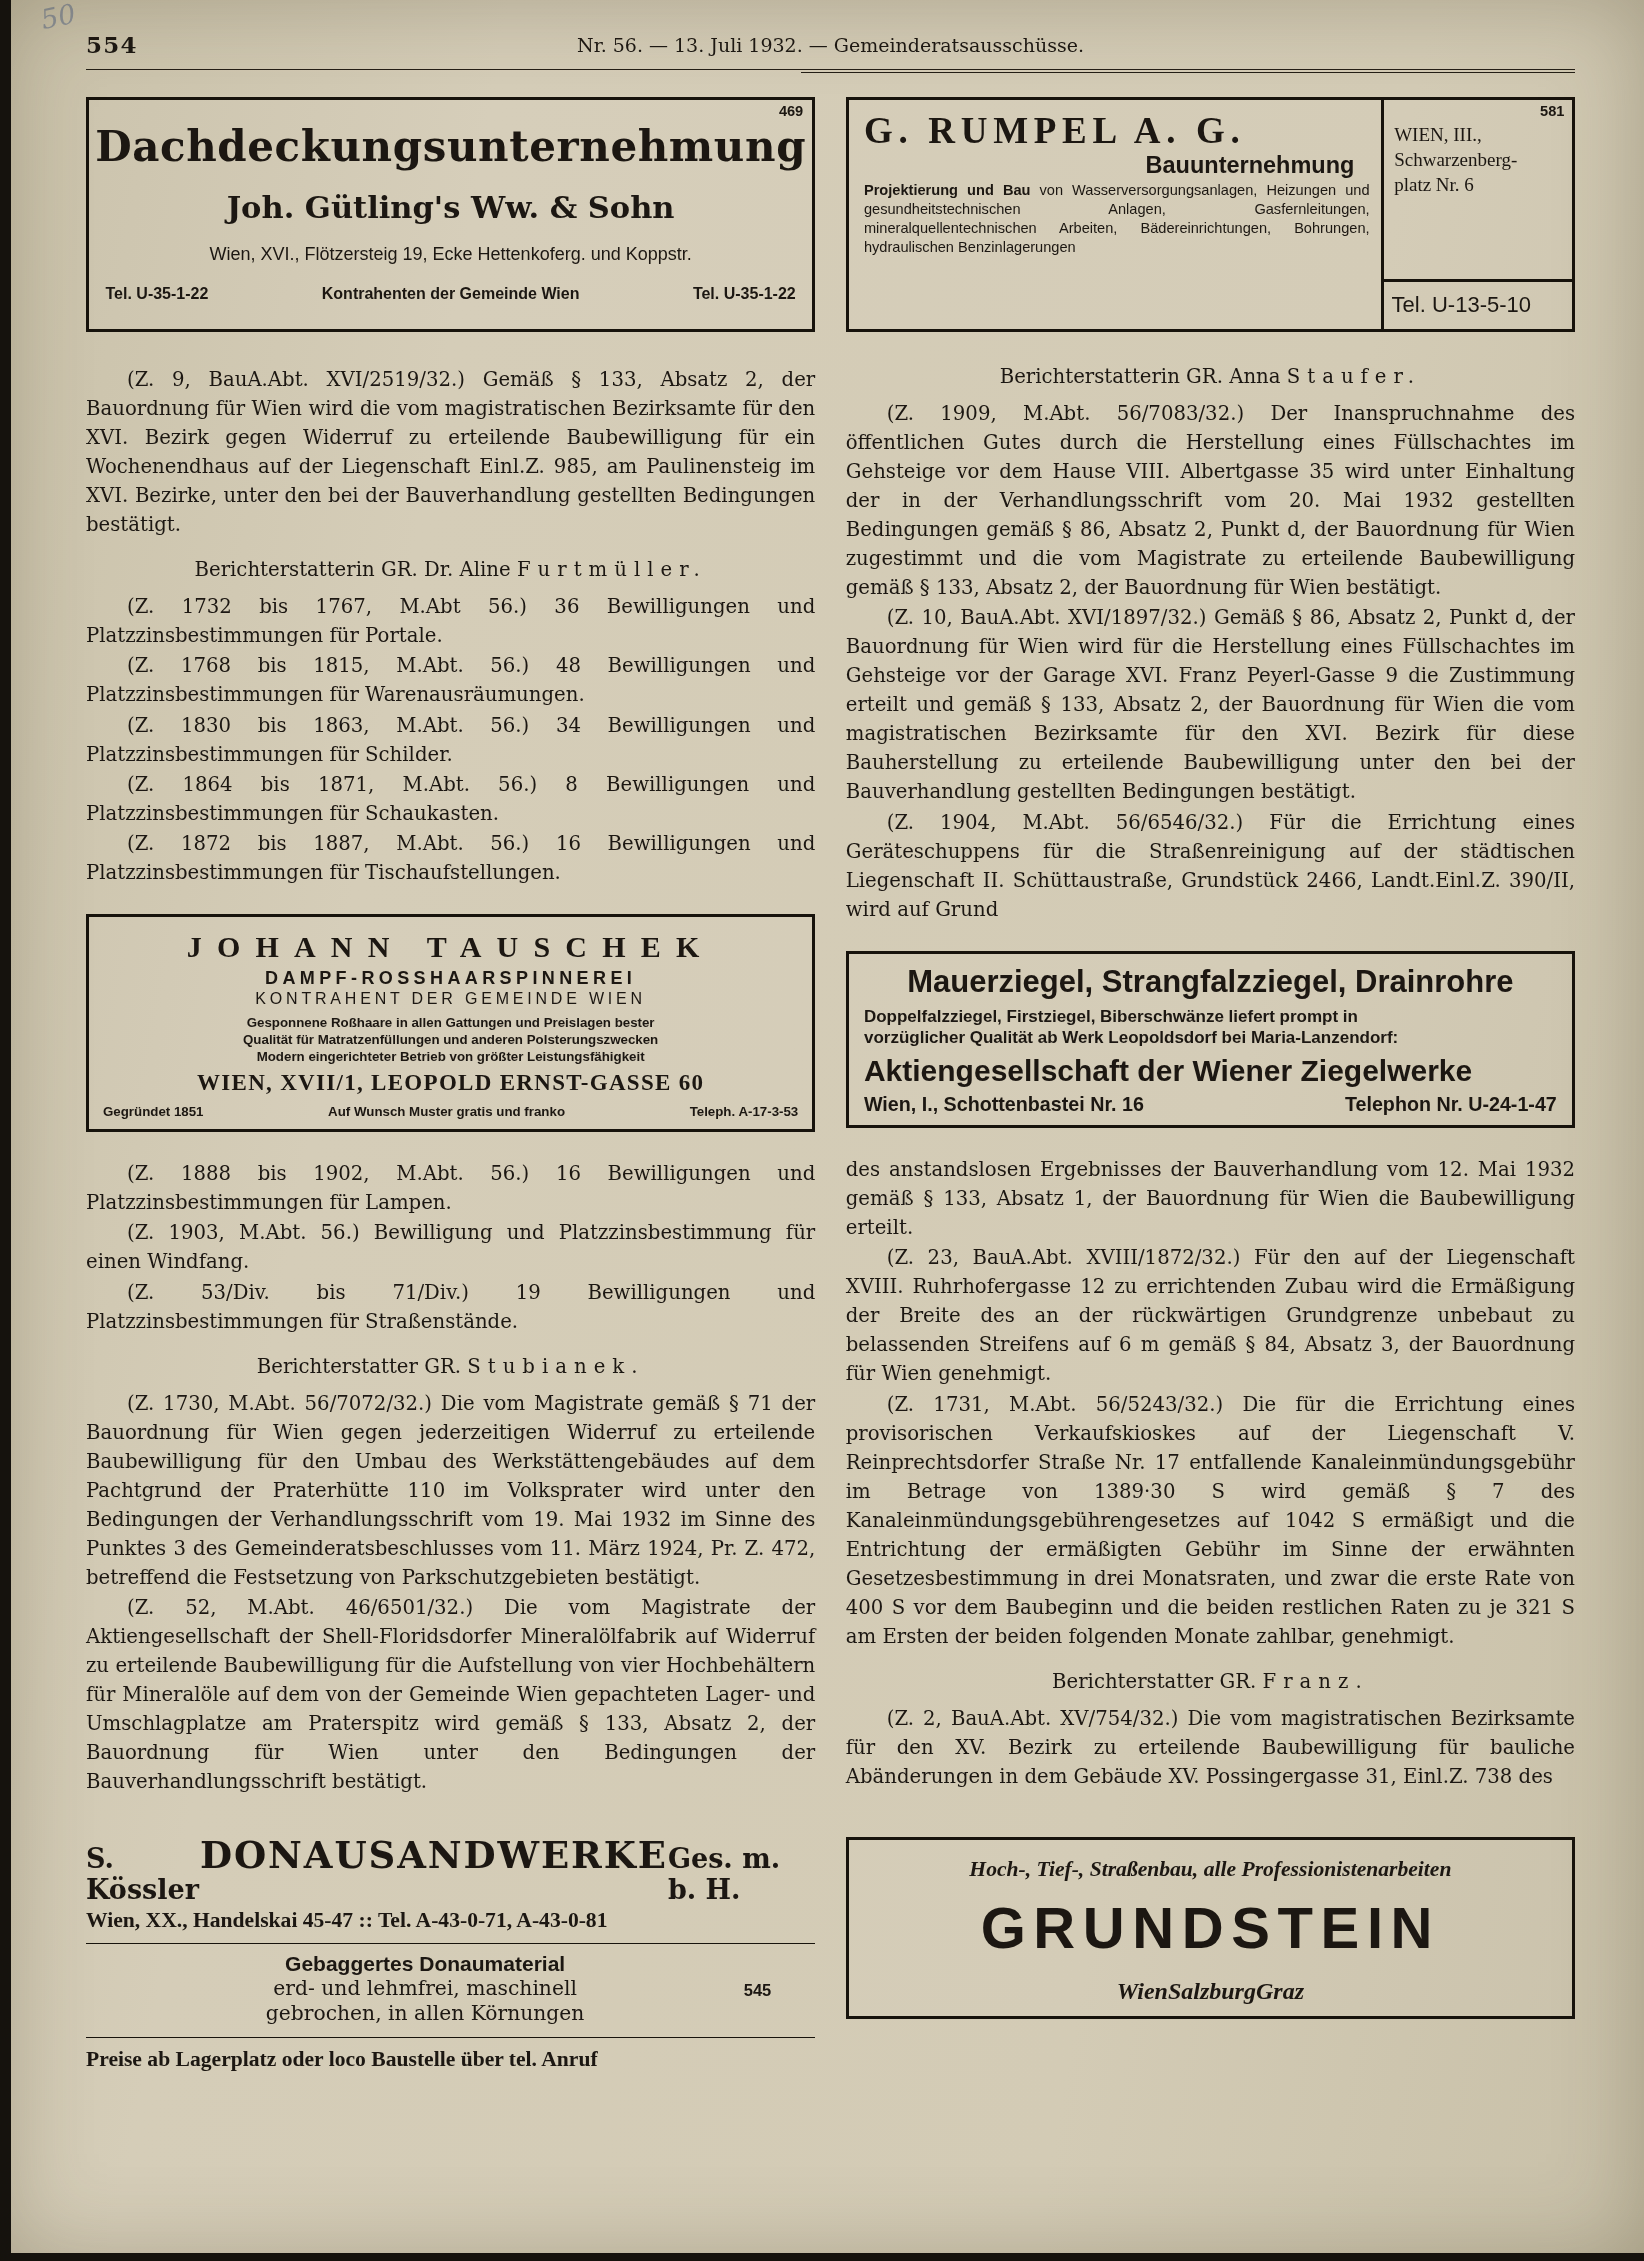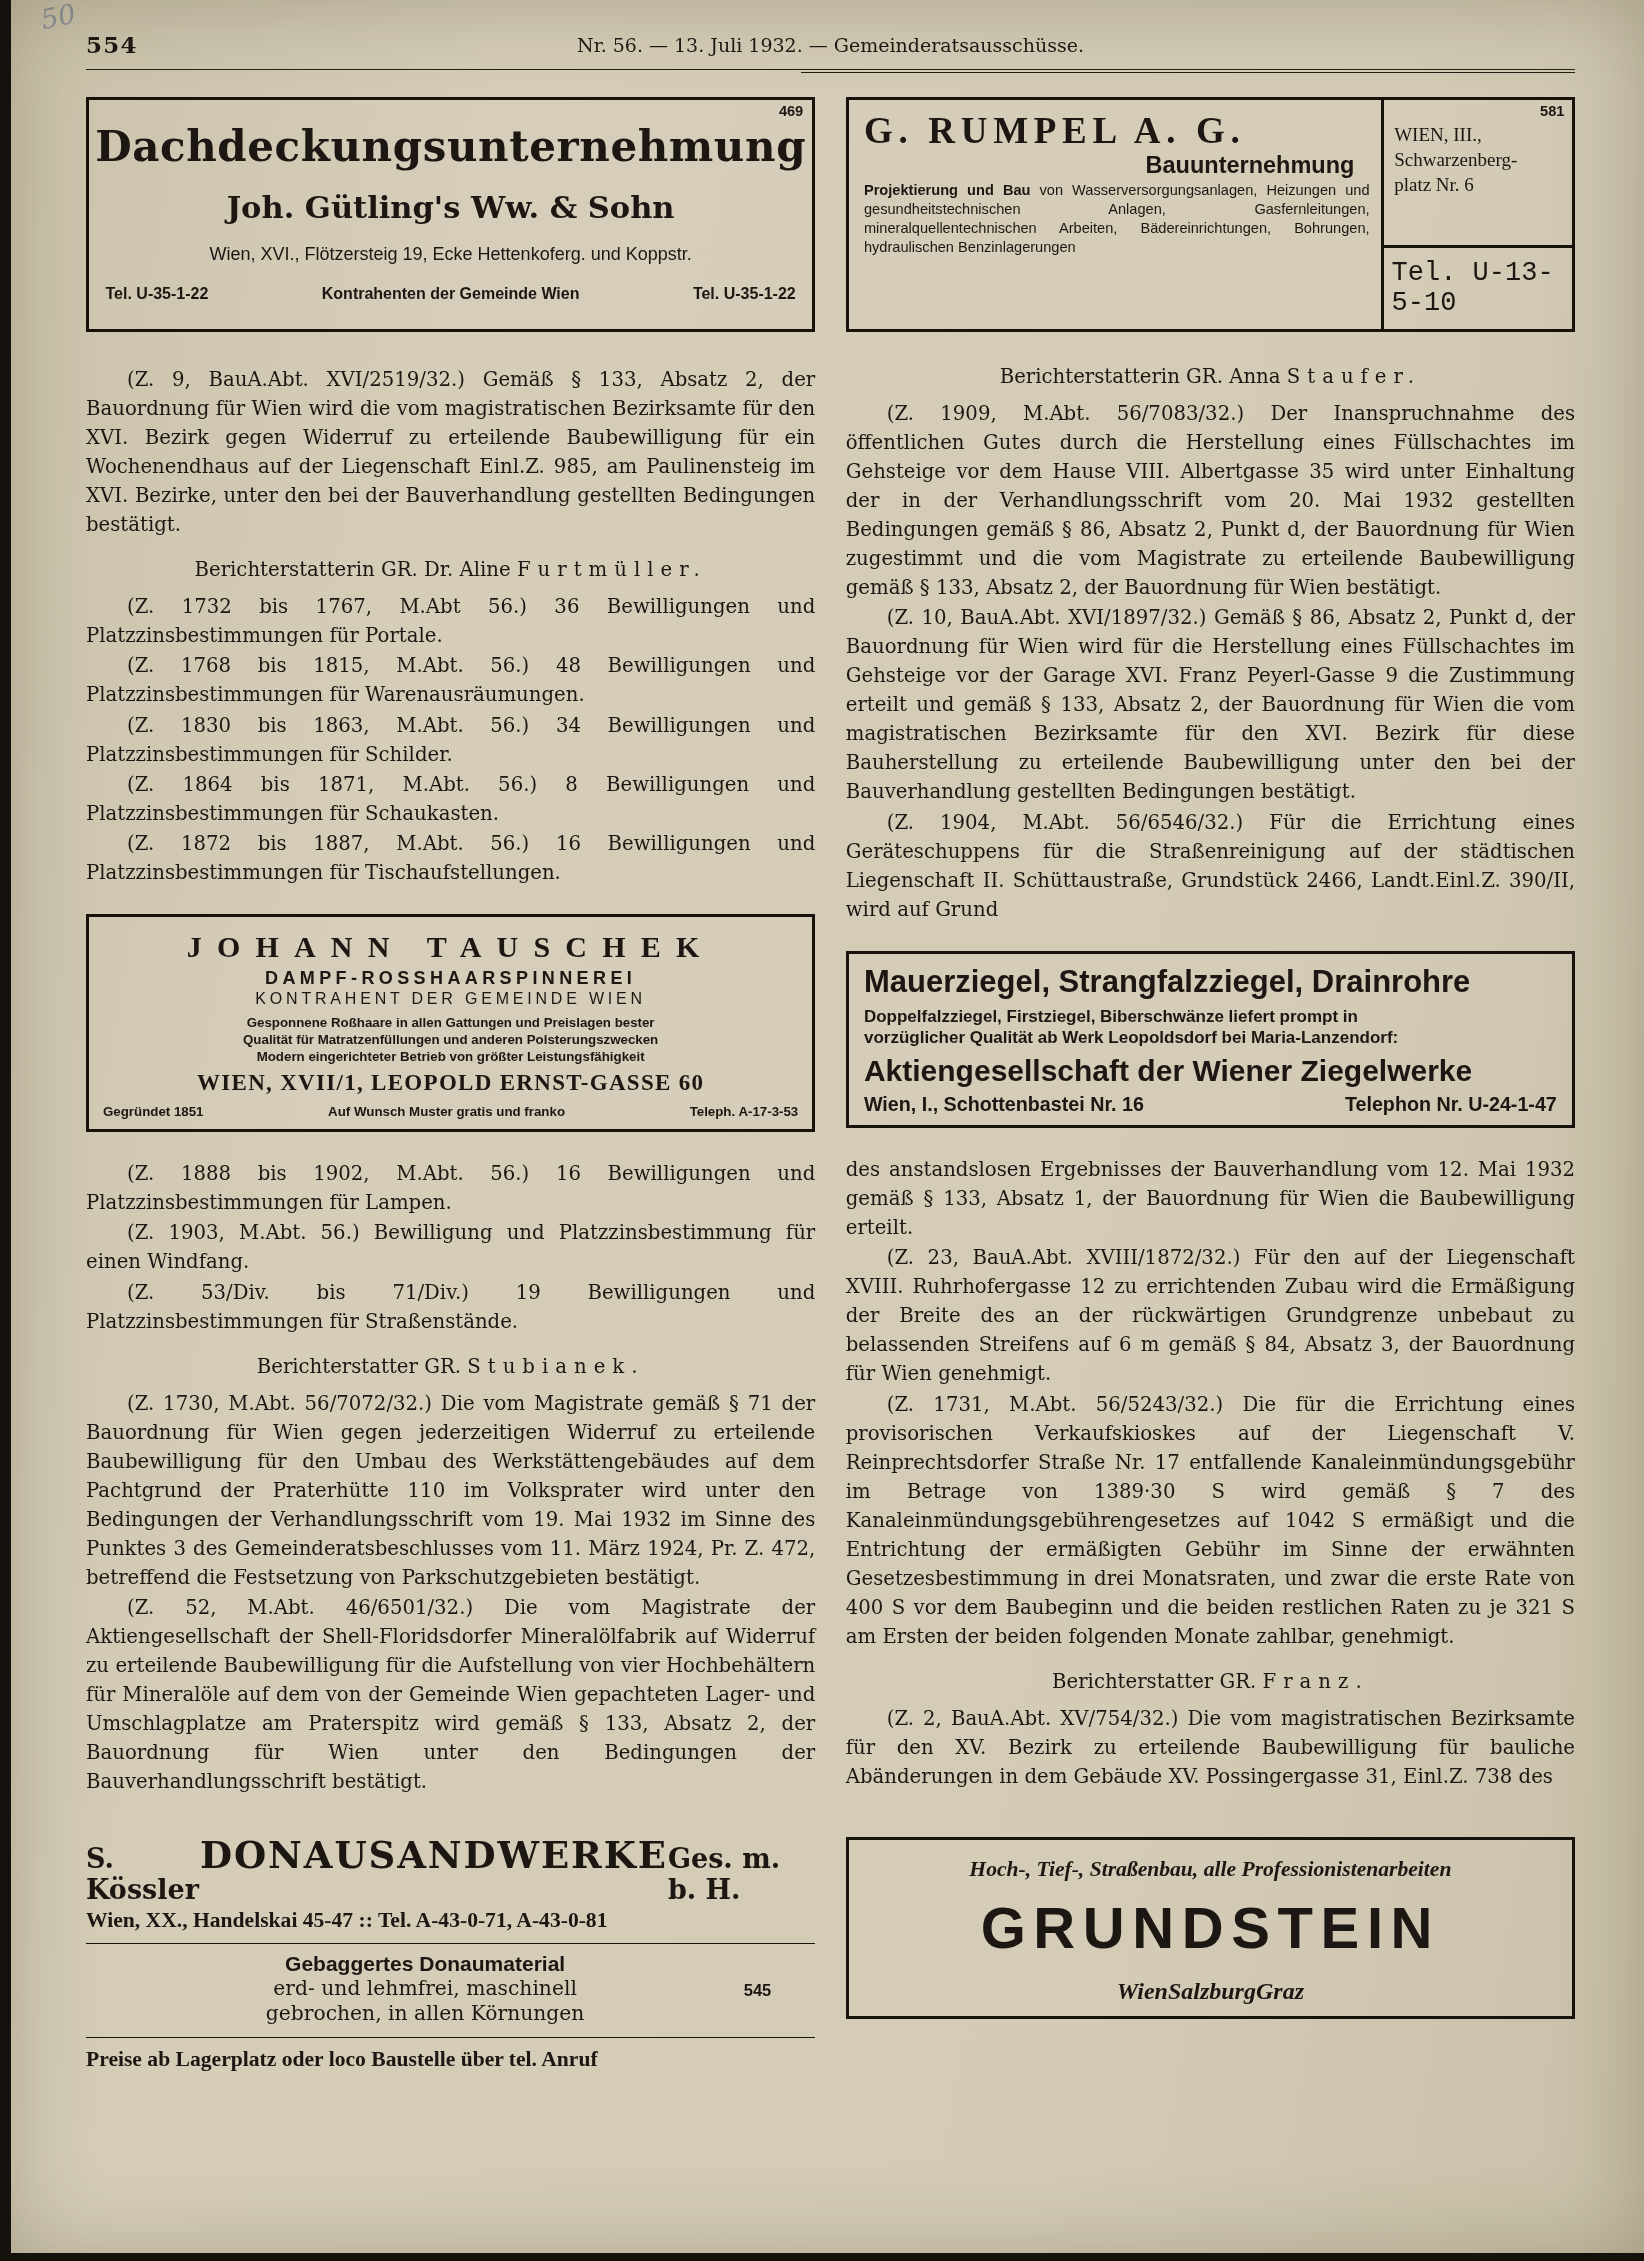--- a/index.html
+++ b/index.html
@@ -53,34 +53,34 @@
   
   .ad-rumpel { height: 235px; display: flex; margin-bottom: 33px; }
   .rumpel-left { flex: 1 1 auto; padding: 9px 11.4px 7.6px 15.2px; display: flex; flex-direction: column; min-width: 0; }
   .rumpel-title { font-size: 37px; font-weight: bold; letter-spacing: 5.7px; font-family: "Liberation Serif", serif; }
   .rumpel-sub { align-self: flex-end; margin: 0 15.2px 2.5px 0; font-size: 23.5px; font-weight: bold; font-family: "Liberation Sans", sans-serif; }
   .rumpel-body { font-size: 14.6px; line-height: 19px; text-align: justify; font-family: "Liberation Sans", sans-serif; }
   .rumpel-body b { font-weight: bold; }
   .rumpel-right { width: 191px; flex: 0 0 191px; border-left: 3.2px solid #17130c; display: flex; flex-direction: column; }
   .rumpel-right .corner-num { text-align: right; padding: 3.8px 7.6px 0 0; }
   .rumpel-addr { flex: 1; padding: 2.5px 10.2px 0 10.2px; font-size: 19px; line-height: 25px; font-family: "Liberation Serif", serif; }
-  .rumpel-tel { border-top: 3.2px solid #17130c; padding: 10.2px 7.6px; font-size: 27px; font-family: Liberation Mono, monospace; margin-top: 8px; }
+  .rumpel-tel { border-top: 3.2px solid #17130c; padding: 10.2px 7.6px; font-size: 22px; font-family: Liberation Sans, sans-serif; margin-top: 8px; }
 
   
   .ad-tauschek { margin: 27px 0; padding: 12.7px 14px 10.2px; text-align: center; }
   .tk-title { font-size: 30px; font-weight: bold; letter-spacing: 15.2px; font-family: "Liberation Serif", serif; white-space: nowrap; }
   .tk-line1 { font-size: 18px; font-weight: bold; letter-spacing: 4.4px; margin-top: 3.8px; font-family: "Liberation Sans", sans-serif; }
   .tk-line2 { font-size: 16px; letter-spacing: 3.8px; margin-top: 1.3px; font-family: "Liberation Sans", sans-serif; }
   .tk-body { font-size: 13.3px; font-weight: bold; line-height: 17px; margin-top: 6.4px; font-family: "Liberation Sans", sans-serif; }
   .tk-address { font-size: 23px; font-weight: bold; letter-spacing: 1.3px; margin-top: 5px; font-family: "Liberation Serif", serif; white-space: nowrap; }
   .tk-footer { display: flex; justify-content: space-between; font-size: 13.3px; font-weight: bold; margin-top: 7.6px; font-family: "Liberation Sans", sans-serif; }
 
   
   .ad-ziegel { margin: 27px 0; padding: 10.2px 15.2px 9px; }
-  .zg-title { font-size: 31px; font-weight: bold; font-family: "Liberation Sans", sans-serif; white-space: nowrap; }
+  .zg-title { font-size: 31px; font-weight: bold; font-family: "Liberation Sans", sans-serif; white-space: nowrap; text-align: center; }
   .zg-body { font-size: 17px; font-weight: bold; line-height: 21.6px; margin-top: 6px; font-family: "Liberation Sans", sans-serif; }
   .zg-company { font-size: 30px; font-weight: bold; margin-top: 5.1px; font-family: "Liberation Sans", sans-serif; white-space: nowrap; }
   .zg-footer { display: flex; justify-content: space-between; align-items: baseline; font-size: 19.7px; font-weight: bold; margin-top: 5.1px; font-family: "Liberation Sans", sans-serif; }
 
   
   .ad-koessler { margin-top: 37px; }
   .ko-row1 { display: flex; justify-content: space-between; align-items: baseline; }
   .ko-name { font-size: 27px; font-weight: bold; }
   .ko-title { font-size: 37px; font-weight: bold; letter-spacing: 1.9px; }
   .ko-suffix { font-size: 27px; font-weight: bold; }

